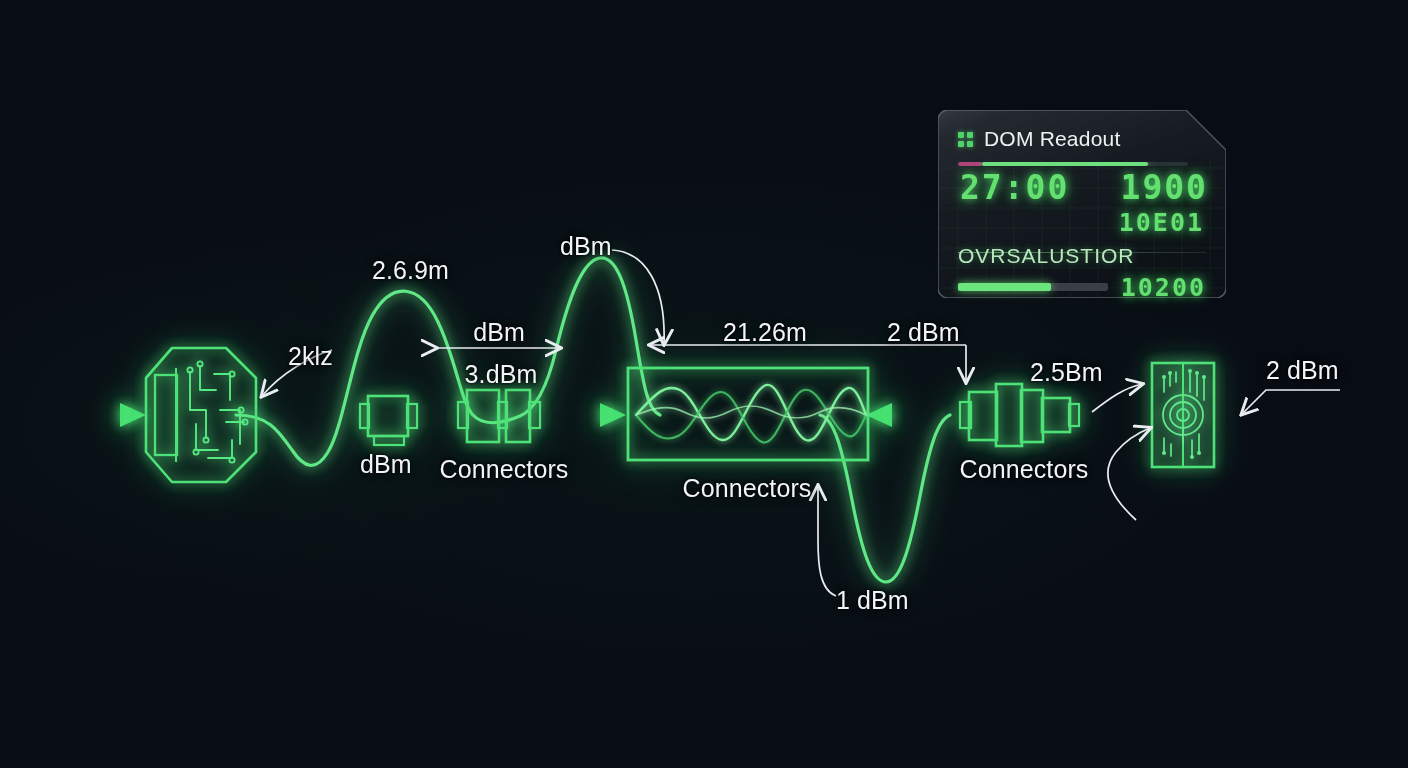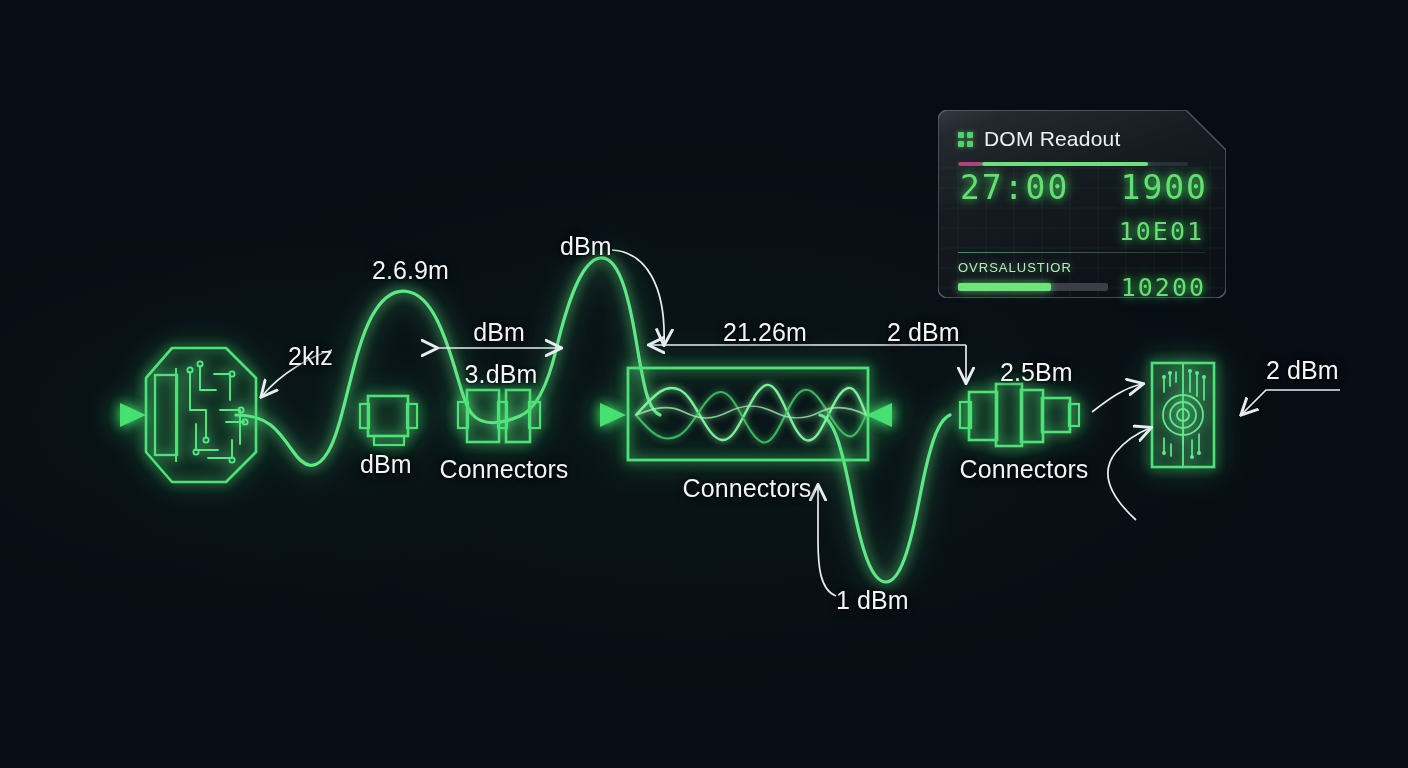--- a/index.html
+++ b/index.html
@@ -54,29 +54,29 @@
              background:#2a2f38; border-radius:2px; overflow:hidden; }
   #domRule span { position:absolute; top:0; height:4px; border-radius:2px; }
   #ruleA { left:0; width:24px; background:#b0417a; box-shadow:0 0 6px rgba(176,65,122,0.7); }
   #ruleB { left:24px; width:166px; background:#6fe07f; box-shadow:0 0 7px rgba(111,224,127,0.8); }
 
   .seg {
     font-family:"DejaVu Sans Mono", monospace;
     color:#63e06f;
     text-shadow:0 0 9px rgba(80,230,110,0.85), 0 0 18px rgba(60,220,90,0.45);
     letter-spacing:2px;
-    font-weight:400;
+    font-weight:700;
     text-align:center;
   }
   #segRow1 { position:absolute; left:22px; top:58px; width:248px;
              display:flex; justify-content:space-between; font-size:33px; }
-  #segRow2 { position:absolute; right:22px; top:98px; font-size:25px;margin-top:9px; }
+  #segRow2 { position:absolute; right:22px; top:98px; font-size:25px; }
   #domFootRule { position:absolute; left:20px; top:142px; width:248px; height:1px;
                  background:linear-gradient(90deg, rgba(140,230,150,0.55), rgba(140,230,150,0.12)); }
-  #domFootLbl { position:absolute; left:20px; top:150px; font-size:13px;
+  #domFootLbl { position:absolute; left:20px; top:134px; font-size:21px;
                 color:#b9e8bf; letter-spacing:1px;
                 text-shadow:0 0 7px rgba(90,220,110,0.5);text-align:right; }
   #domBarTrack { position:absolute; left:20px; top:173px; width:150px; height:8px;
                  background:#3a3f47; border-radius:2px; }
   #domBarFill { position:absolute; left:0; top:0; height:8px; border-radius:2px;
                 background:#6ce57c; box-shadow:0 0 8px rgba(108,229,124,0.8); }
   #domFootNum { position:absolute; right:20px; top:163px; font-size:25px; }
 </style>
 </head>
 <body>
@@ -290,21 +290,21 @@
   <div class="lbl" style="left:560px; top:232px;">dBm</div>
 
   <div class="lbl ctr" style="left:765px; top:318px;">21.26m</div>
 
   <div class="lbl" style="left:887px; top:318px;">2 dBm</div>
 
   <div class="lbl ctr" style="left:747px; top:474px;">Connectors</div>
 
   <div class="lbl" style="left:836px; top:586px;text-align:right;">1 dBm</div>
 
-  <div class="lbl" style="left:1000px; top:358px;">2.5Bm</div>
+  <div class="lbl" style="left:1030px; top:358px;">2.5Bm</div>
 
   <div class="lbl ctr" style="left:1024px; top:455px;">Connectors</div>
 
 
   <div class="lbl" style="left:1266px; top:356px;">2 dBm</div>
 
   <div id="dom">
     <svg id="domShell" viewBox="0 0 288 188">
       <defs>
         <linearGradient id="panelBg" x1="0" y1="0" x2="0.6" y2="1">

